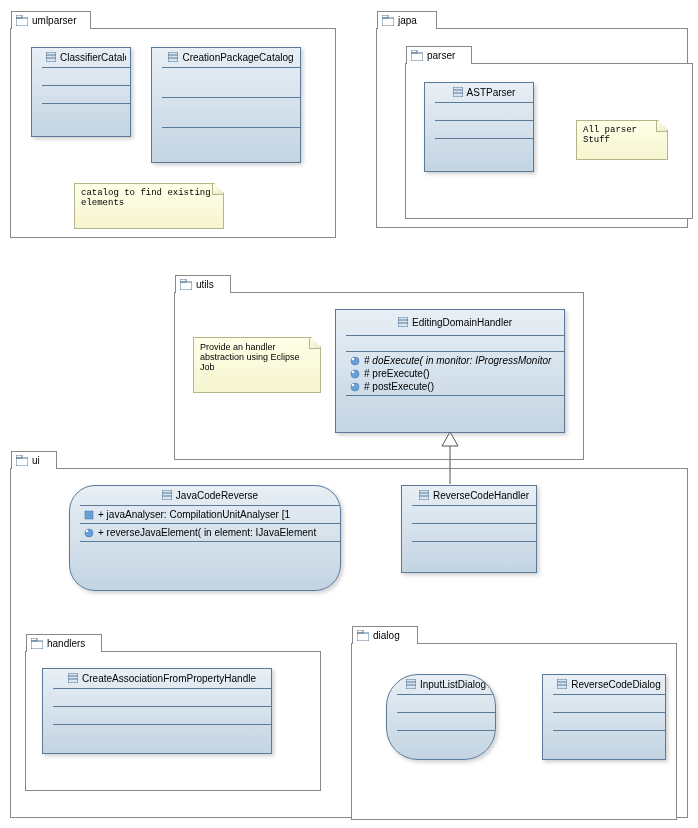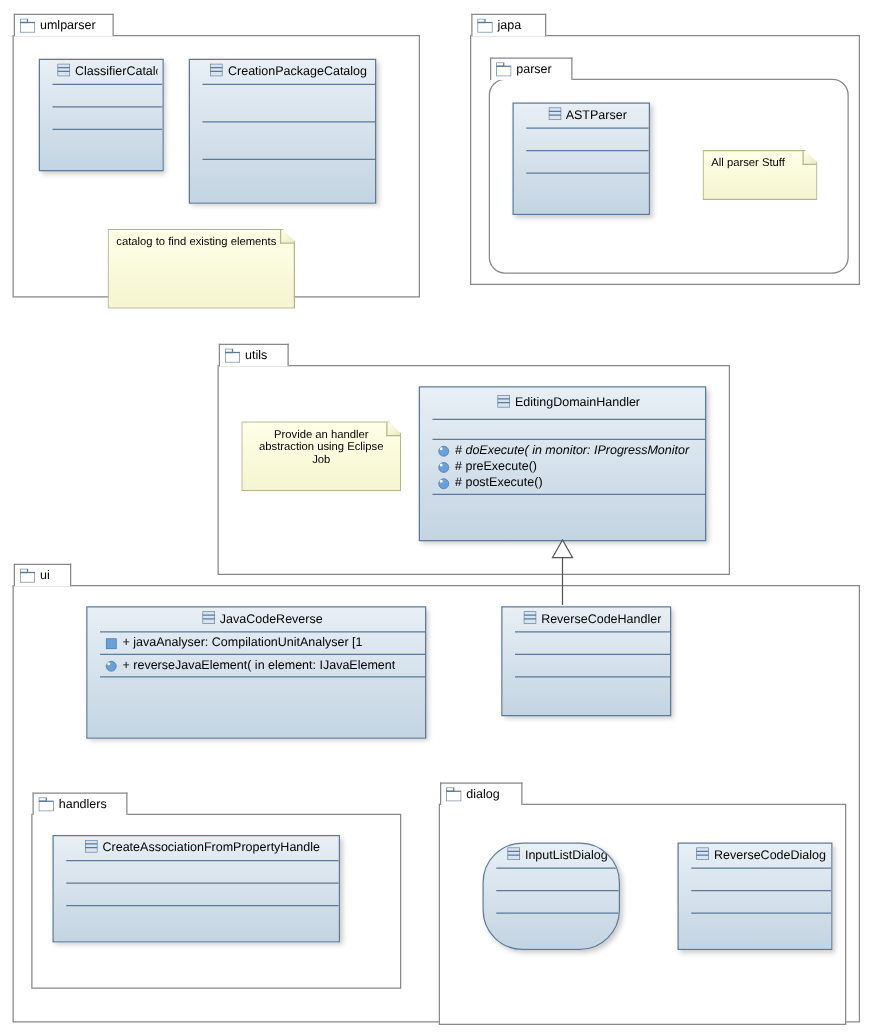--- a/index.html
+++ b/index.html
@@ -154,36 +154,36 @@
       <span><svg width="10" height="10">
               <use href="#class-icon"></use>
             </svg></span>
       <span>CreationPackageCatalog</span>
     </div>
     <div class="class-compartment empty" style="height:30px;"></div>
     <div class="class-compartment empty" style="height:30px;"></div>
     <div class="class-compartment empty" style="height:30px;"></div>
   </div>
 
-  <div class="note" style="left:75px; top:154px; width:150px; height:64px;">
+  <div class="note" style="left:63px; top:154px; width:150px; height:46px;font-family:Liberation Mono, monospace;">
     <span>catalog to find existing elements</span>
   </div>
 </div>
 
 <div class="pkg" style="left:376px; top:28px; width:312px; height:200px;">
   <div class="pkg-tab" style="width:60px;">
     <span class="pkg-icon">
           <svg width="12" height="11">
             <use href="#folder-icon"></use>
           </svg>
         </span>
     <span>japa</span>
   </div>
 
-  <div class="pkg" style="left:14px; top:34px; width:288px; height:156px;border-radius:13px;">
+  <div class="pkg" style="left:28px; top:34px; width:288px; height:156px;">
     <div class="pkg-tab" style="width:66px;">
       <span class="pkg-icon">
             <svg width="12" height="11">
               <use href="#folder-icon"></use>
             </svg>
           </span>
       <span>parser</span>
     </div>
 
     <div class="class-box" style="left:18px; top:18px; width:110px; height:90px;">
@@ -191,37 +191,37 @@
         <span><svg width="10" height="10">
                 <use href="#class-icon"></use>
               </svg></span>
         <span>ASTParser</span>
       </div>
       <div class="class-compartment empty"></div>
       <div class="class-compartment empty"></div>
       <div class="class-compartment empty"></div>
     </div>
 
-    <div class="note" style="left:170px; top:56px; width:92px; height:40px;">
+    <div class="note" style="left:170px; top:56px; width:92px; height:40px;font-family:Liberation Mono, monospace;">
       <span>All parser Stuff</span>
     </div>
   </div>
 </div>
 
 <div class="pkg" style="left:174px; top:292px; width:410px; height:168px;">
   <div class="pkg-tab" style="width:56px;">
     <span class="pkg-icon">
           <svg width="12" height="11">
             <use href="#folder-icon"></use>
           </svg>
         </span>
     <span>utils</span>
   </div>
 
-  <div class="note" style="left:18px; top:44px; width:128px; height:56px;text-align:center;">
+  <div class="note" style="left:18px; top:44px; width:128px; height:56px;">
     <span>Provide an handler abstraction using Eclipse Job</span>
   </div>
 
   <div class="class-box" style="left:160px; top:16px; width:230px; height:124px;">
     <div class="class-header italic" style="height:26px;">
       <span><svg width="10" height="10">
               <use href="#class-icon"></use>
             </svg></span>
       <span>EditingDomainHandler</span>
     </div>
@@ -259,21 +259,21 @@
 <div class="pkg" style="left:10px; top:468px; width:678px; height:350px;">
   <div class="pkg-tab" style="width:46px;">
     <span class="pkg-icon">
           <svg width="12" height="11">
             <use href="#folder-icon"></use>
           </svg>
         </span>
     <span>ui</span>
   </div>
 
-  <div class="class-box" style="left:58px; top:16px; width:272px; height:106px;">
+  <div class="class-box" style="left:58px; top:16px; width:272px; height:106px;border-radius:26px;">
     <div class="class-header">
       <span><svg width="10" height="10">
               <use href="#class-icon"></use>
             </svg></span>
       <span>JavaCodeReverse</span>
     </div>
     <div class="class-compartment">
       <div class="member-row">
         <span class="member-icon">
               <svg width="10" height="10">

